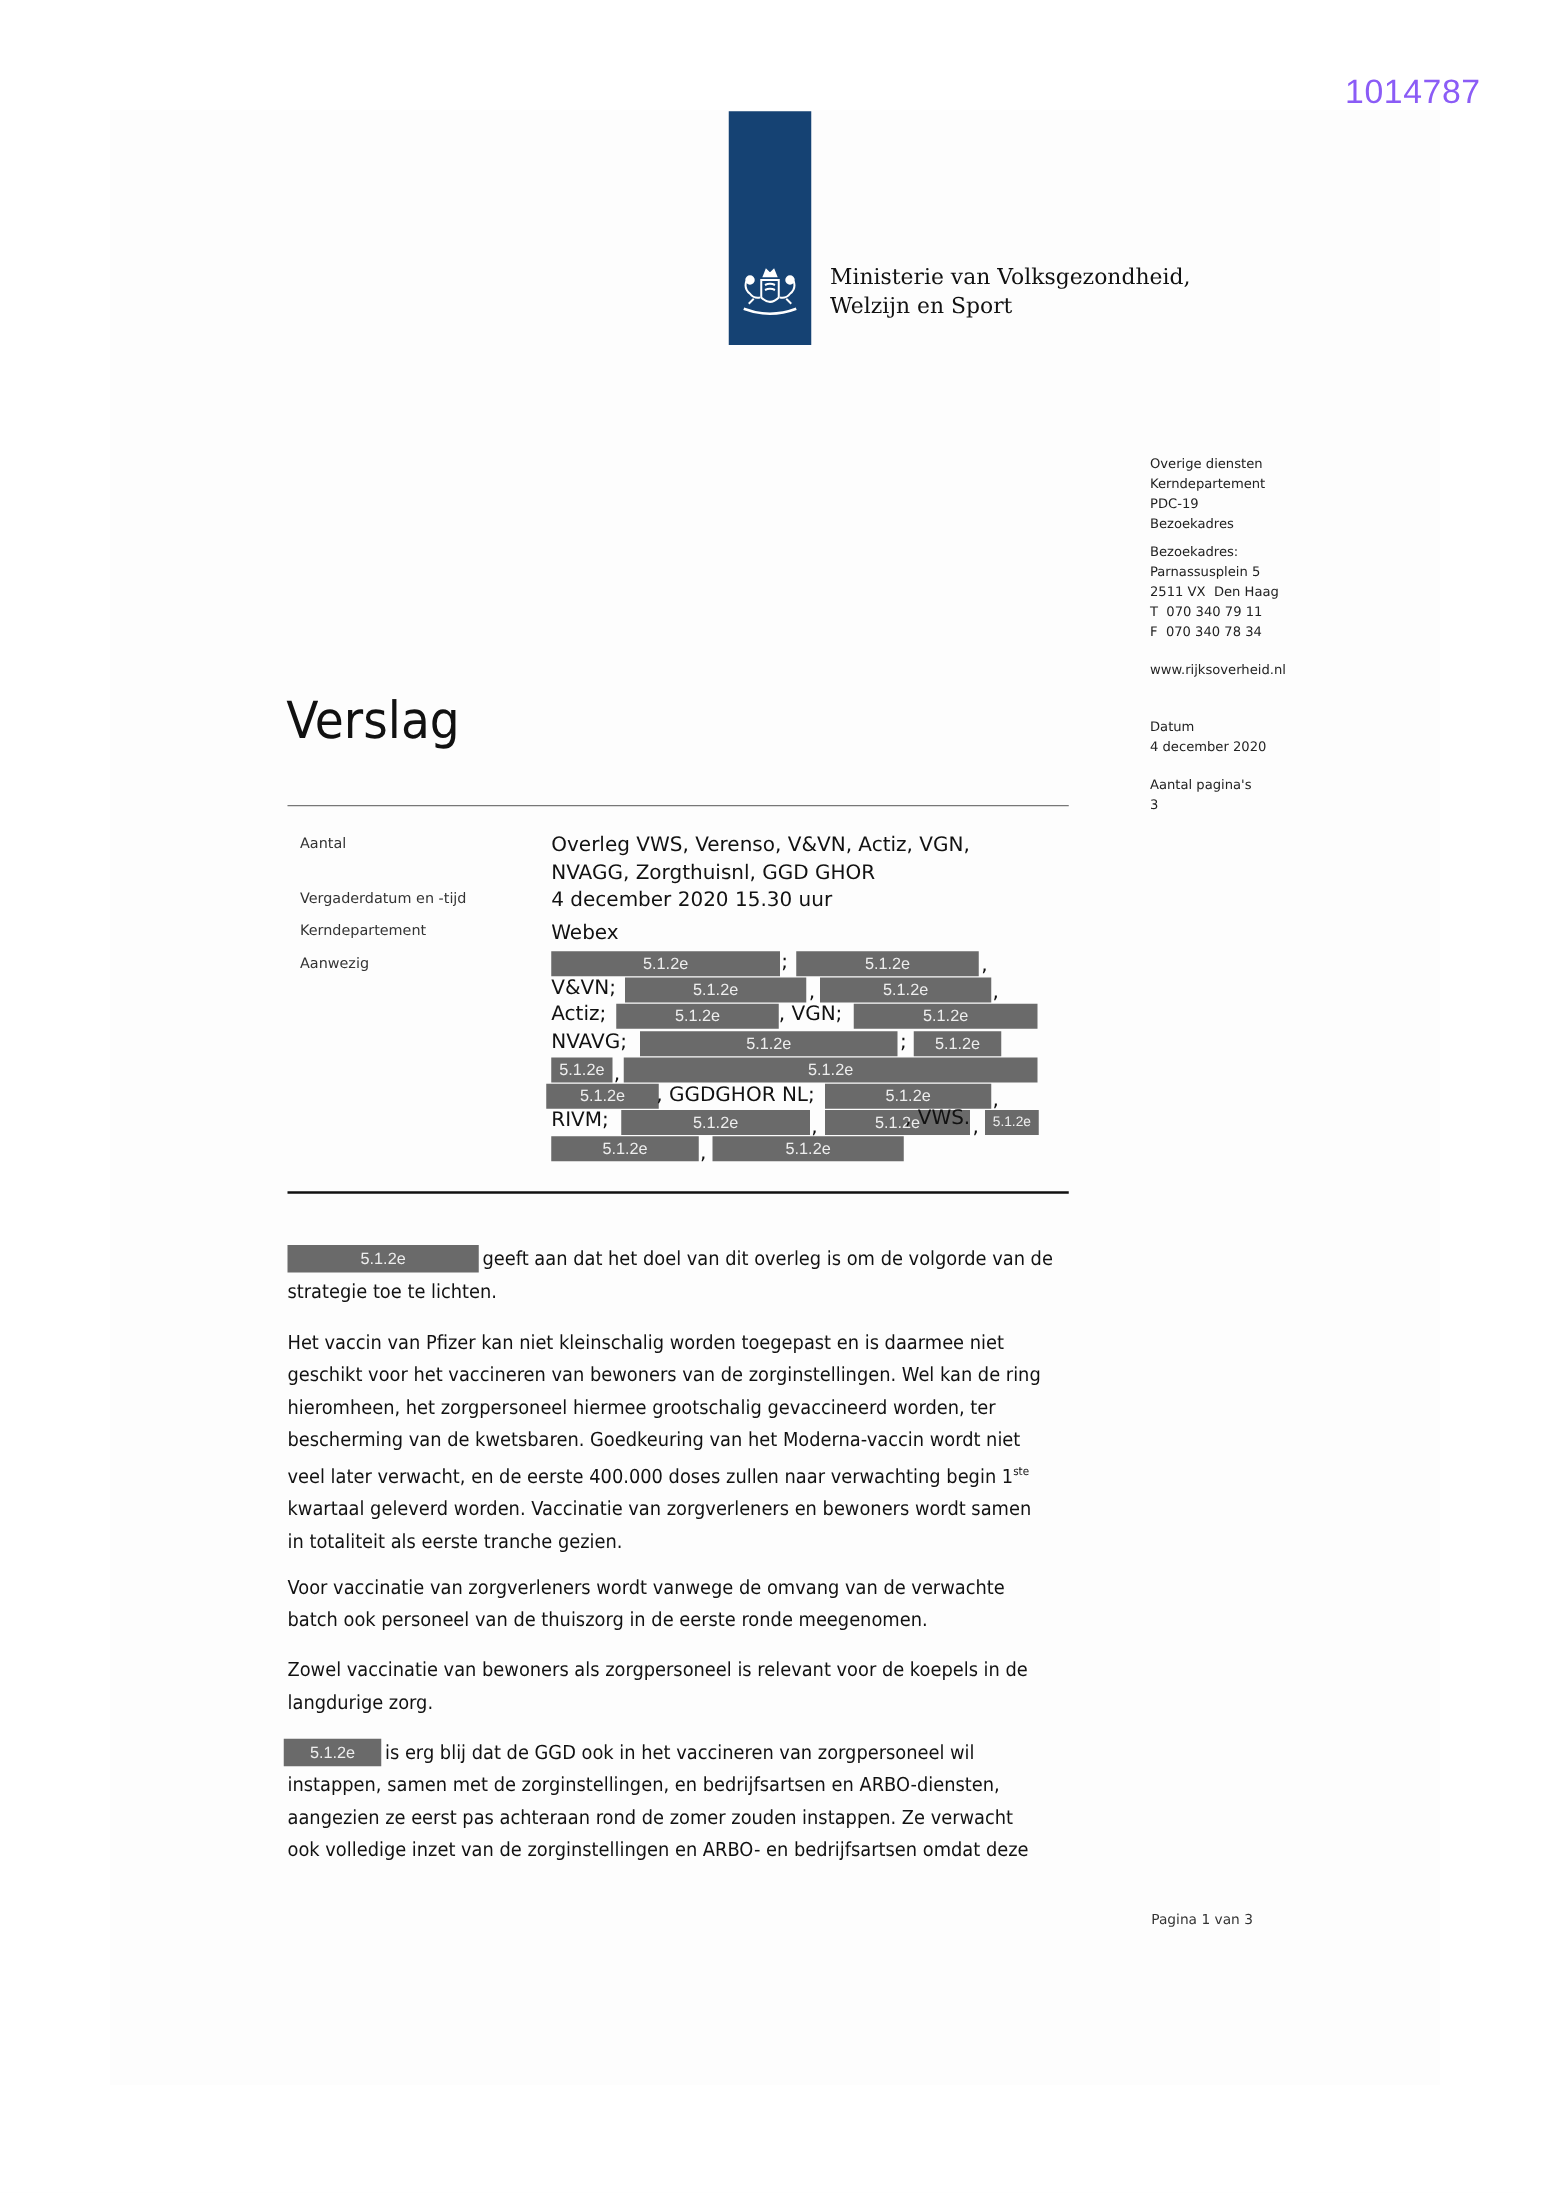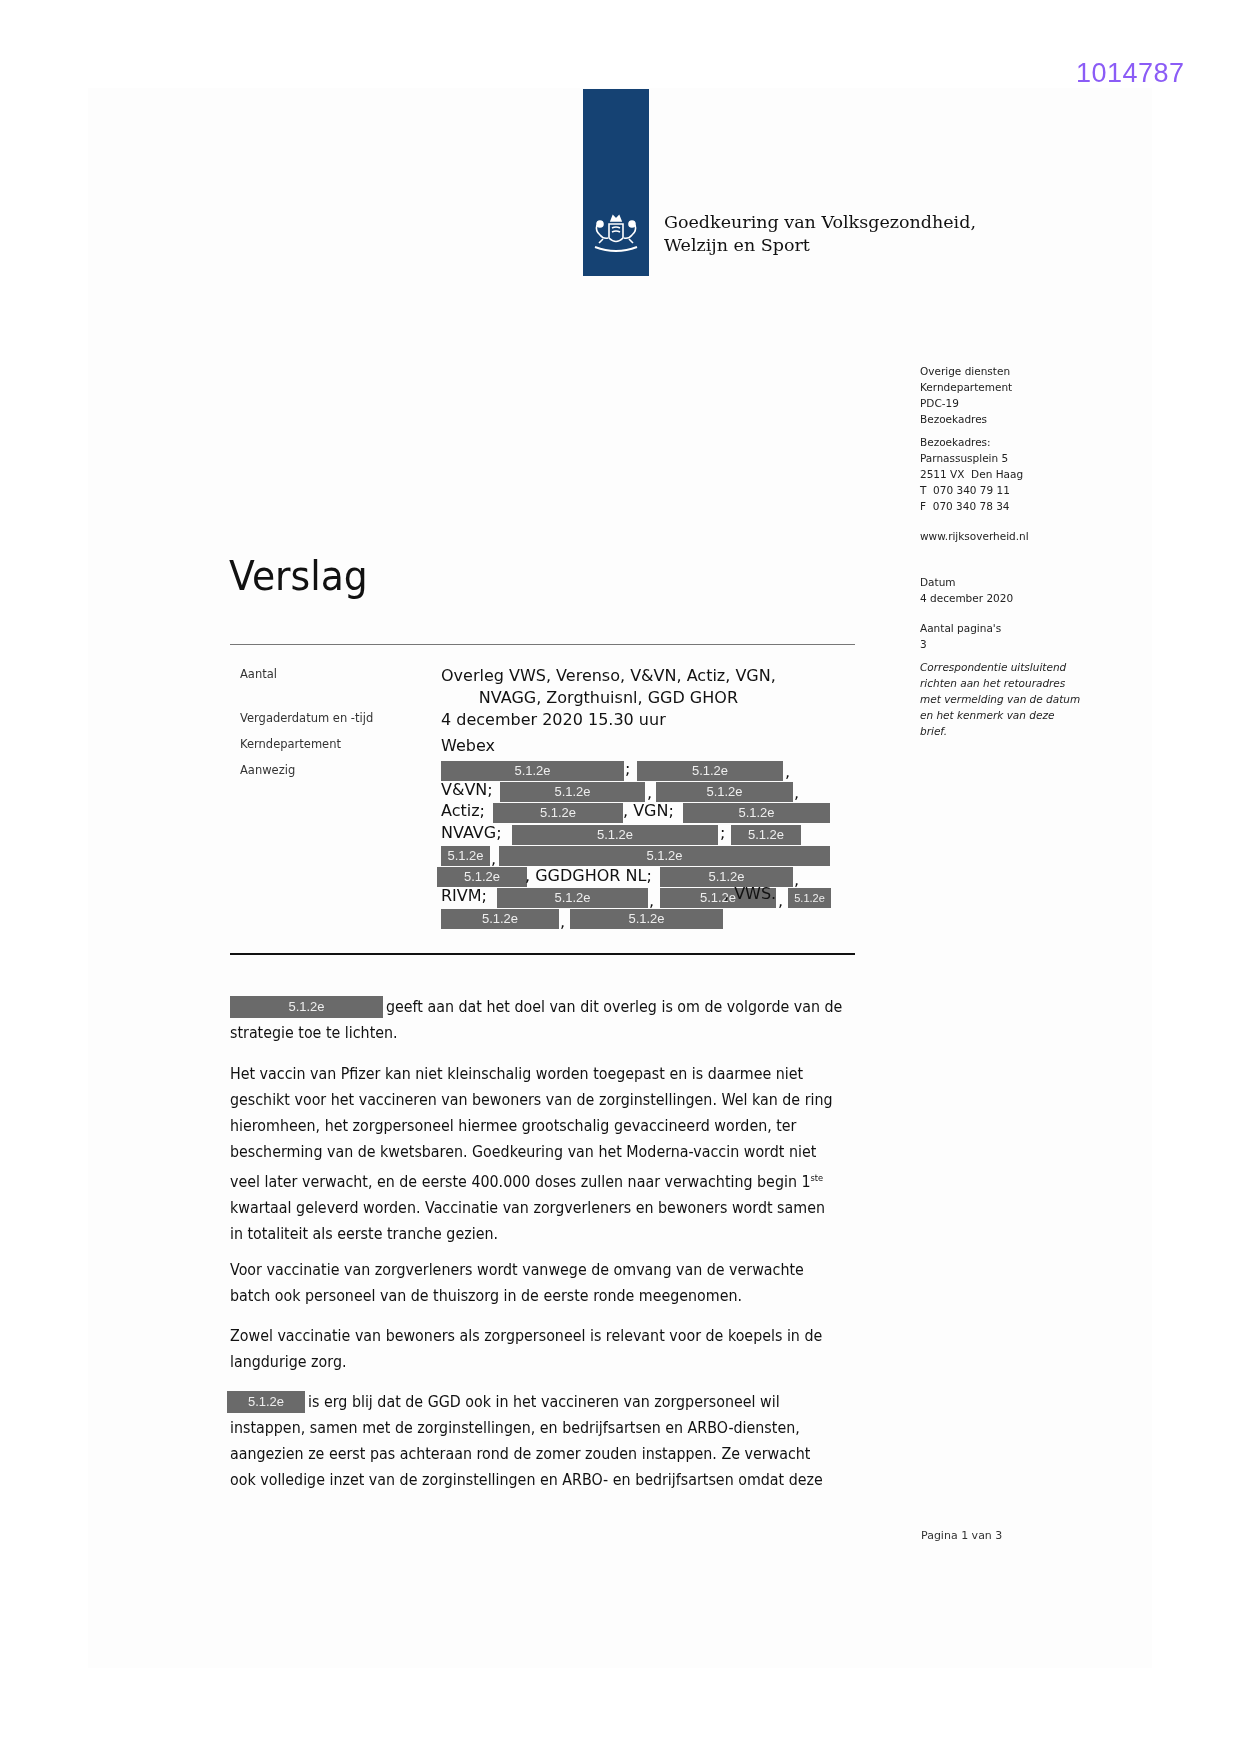--- a/index.html
+++ b/index.html
@@ -56,21 +56,21 @@
       position: absolute; left: 230px; width: 625px; height: 0;
       border-top: 1px solid #777;
     }
     .rule.thick { border-top: 2px solid #111; }
     .meta-label {
       position: absolute; left: 240px;
       font-size: 11.5px; color: #333;
     }
     .meta-value {
       position: absolute; left: 441px;
-      font-size: 16px; line-height: 22px; color: #111; text-align: center;
+      font-size: 16px; line-height: 22px; color: #111;
     }
     .red {
       display: inline-block; position: absolute;
       background: #6a6a6a; color: #eee;
       font-family: "Liberation Sans", sans-serif;
       font-size: 13px; text-align: center;
       line-height: 20px; height: 20px;
     }
     .txt { position: absolute; }
     .body {
@@ -106,21 +106,21 @@
       <path d="M21 15 q4 -2 8 0 M21 19 q4 -2 8 0"></path>
       <path d="M6 12 q-2 6 3 10 q3 4 8 3 M44 12 q2 6 -3 10 q-3 4 -8 3"></path>
       <circle cx="9" cy="11" r="3" fill="#fff"></circle>
       <circle cx="41" cy="11" r="3" fill="#fff"></circle>
       <path d="M4 34 q21 8 42 0" stroke-width="2"></path>
       <path d="M8 30 l4 -4 M42 30 l-4 -4"></path>
     </g>
   </svg>
 </div>
 <div class="ministry">
-  <div>Goedkeuring van Volksgezondheid,</div>
+  <div>Ministerie van Volksgezondheid,</div>
   <div>Welzijn en Sport</div>
 </div>
 
 <div class="sidebar">
   <div class="b">Overige diensten</div>
   <div class="b">Kerndepartement</div>
   <div>PDC-19</div>
   <div>Bezoekadres</div>
   <div class="gap"></div>
   <div class="b">Bezoekadres:</div>
@@ -130,27 +130,20 @@
   <div style="white-space:pre">F  070 340 78 34</div>
   <div class="gap2"></div>
   <div>www.rijksoverheid.nl</div>
   <div style="height:30px"></div>
   <div class="b">Datum</div>
   <div>4 december 2020</div>
   <div class="gap2"></div>
   <div class="b">Aantal pagina's</div>
   <div>3</div>
   <div class="gap"></div>
-  <div class="it">
-    <div>Correspondentie uitsluitend</div>
-    <div>richten aan het retouradres</div>
-    <div>met vermelding van de datum</div>
-    <div>en het kenmerk van deze</div>
-    <div>brief.</div>
-  </div>
 </div>
 
 <div class="title">Verslag</div>
 <div class="rule" style="top:644px"></div>
 
 <div class="meta-label" style="top:667px">Aantal</div>
 <div class="meta-value" style="top:665px">
   <div>Overleg VWS, Verenso, V&amp;VN, Actiz, VGN,</div>
   <div>NVAGG, Zorgthuisnl, GGD GHOR</div>
 </div>

